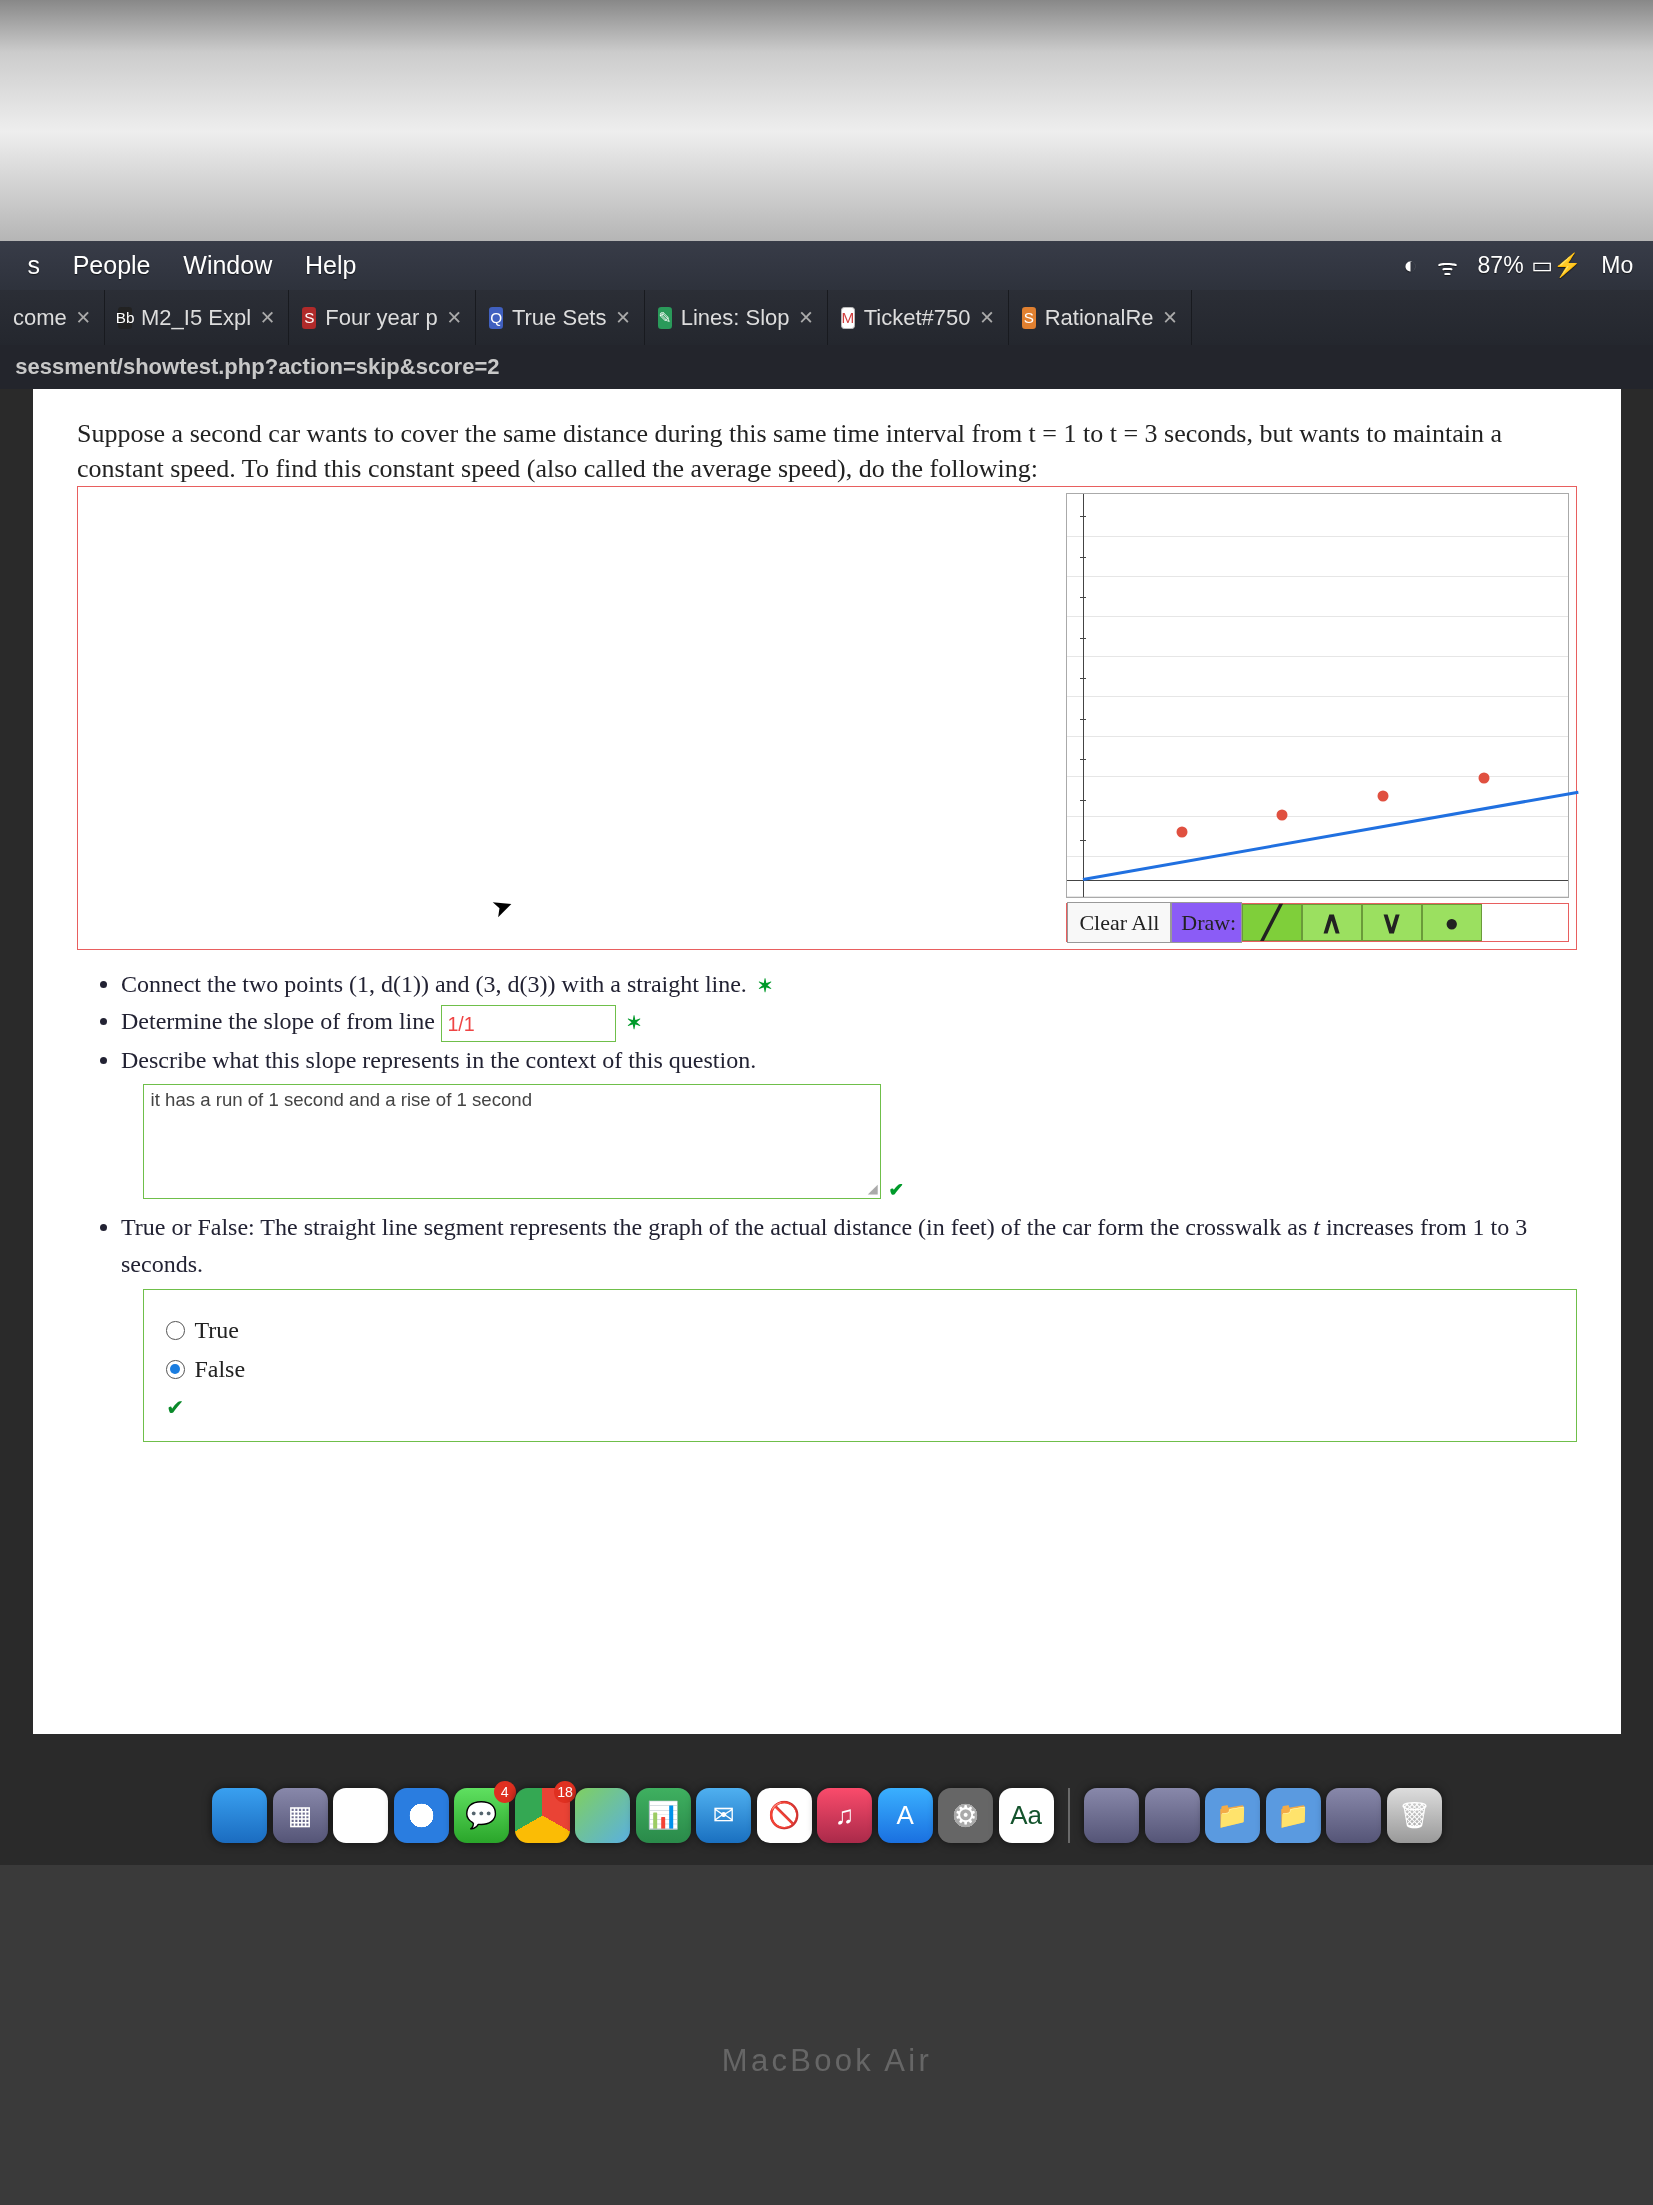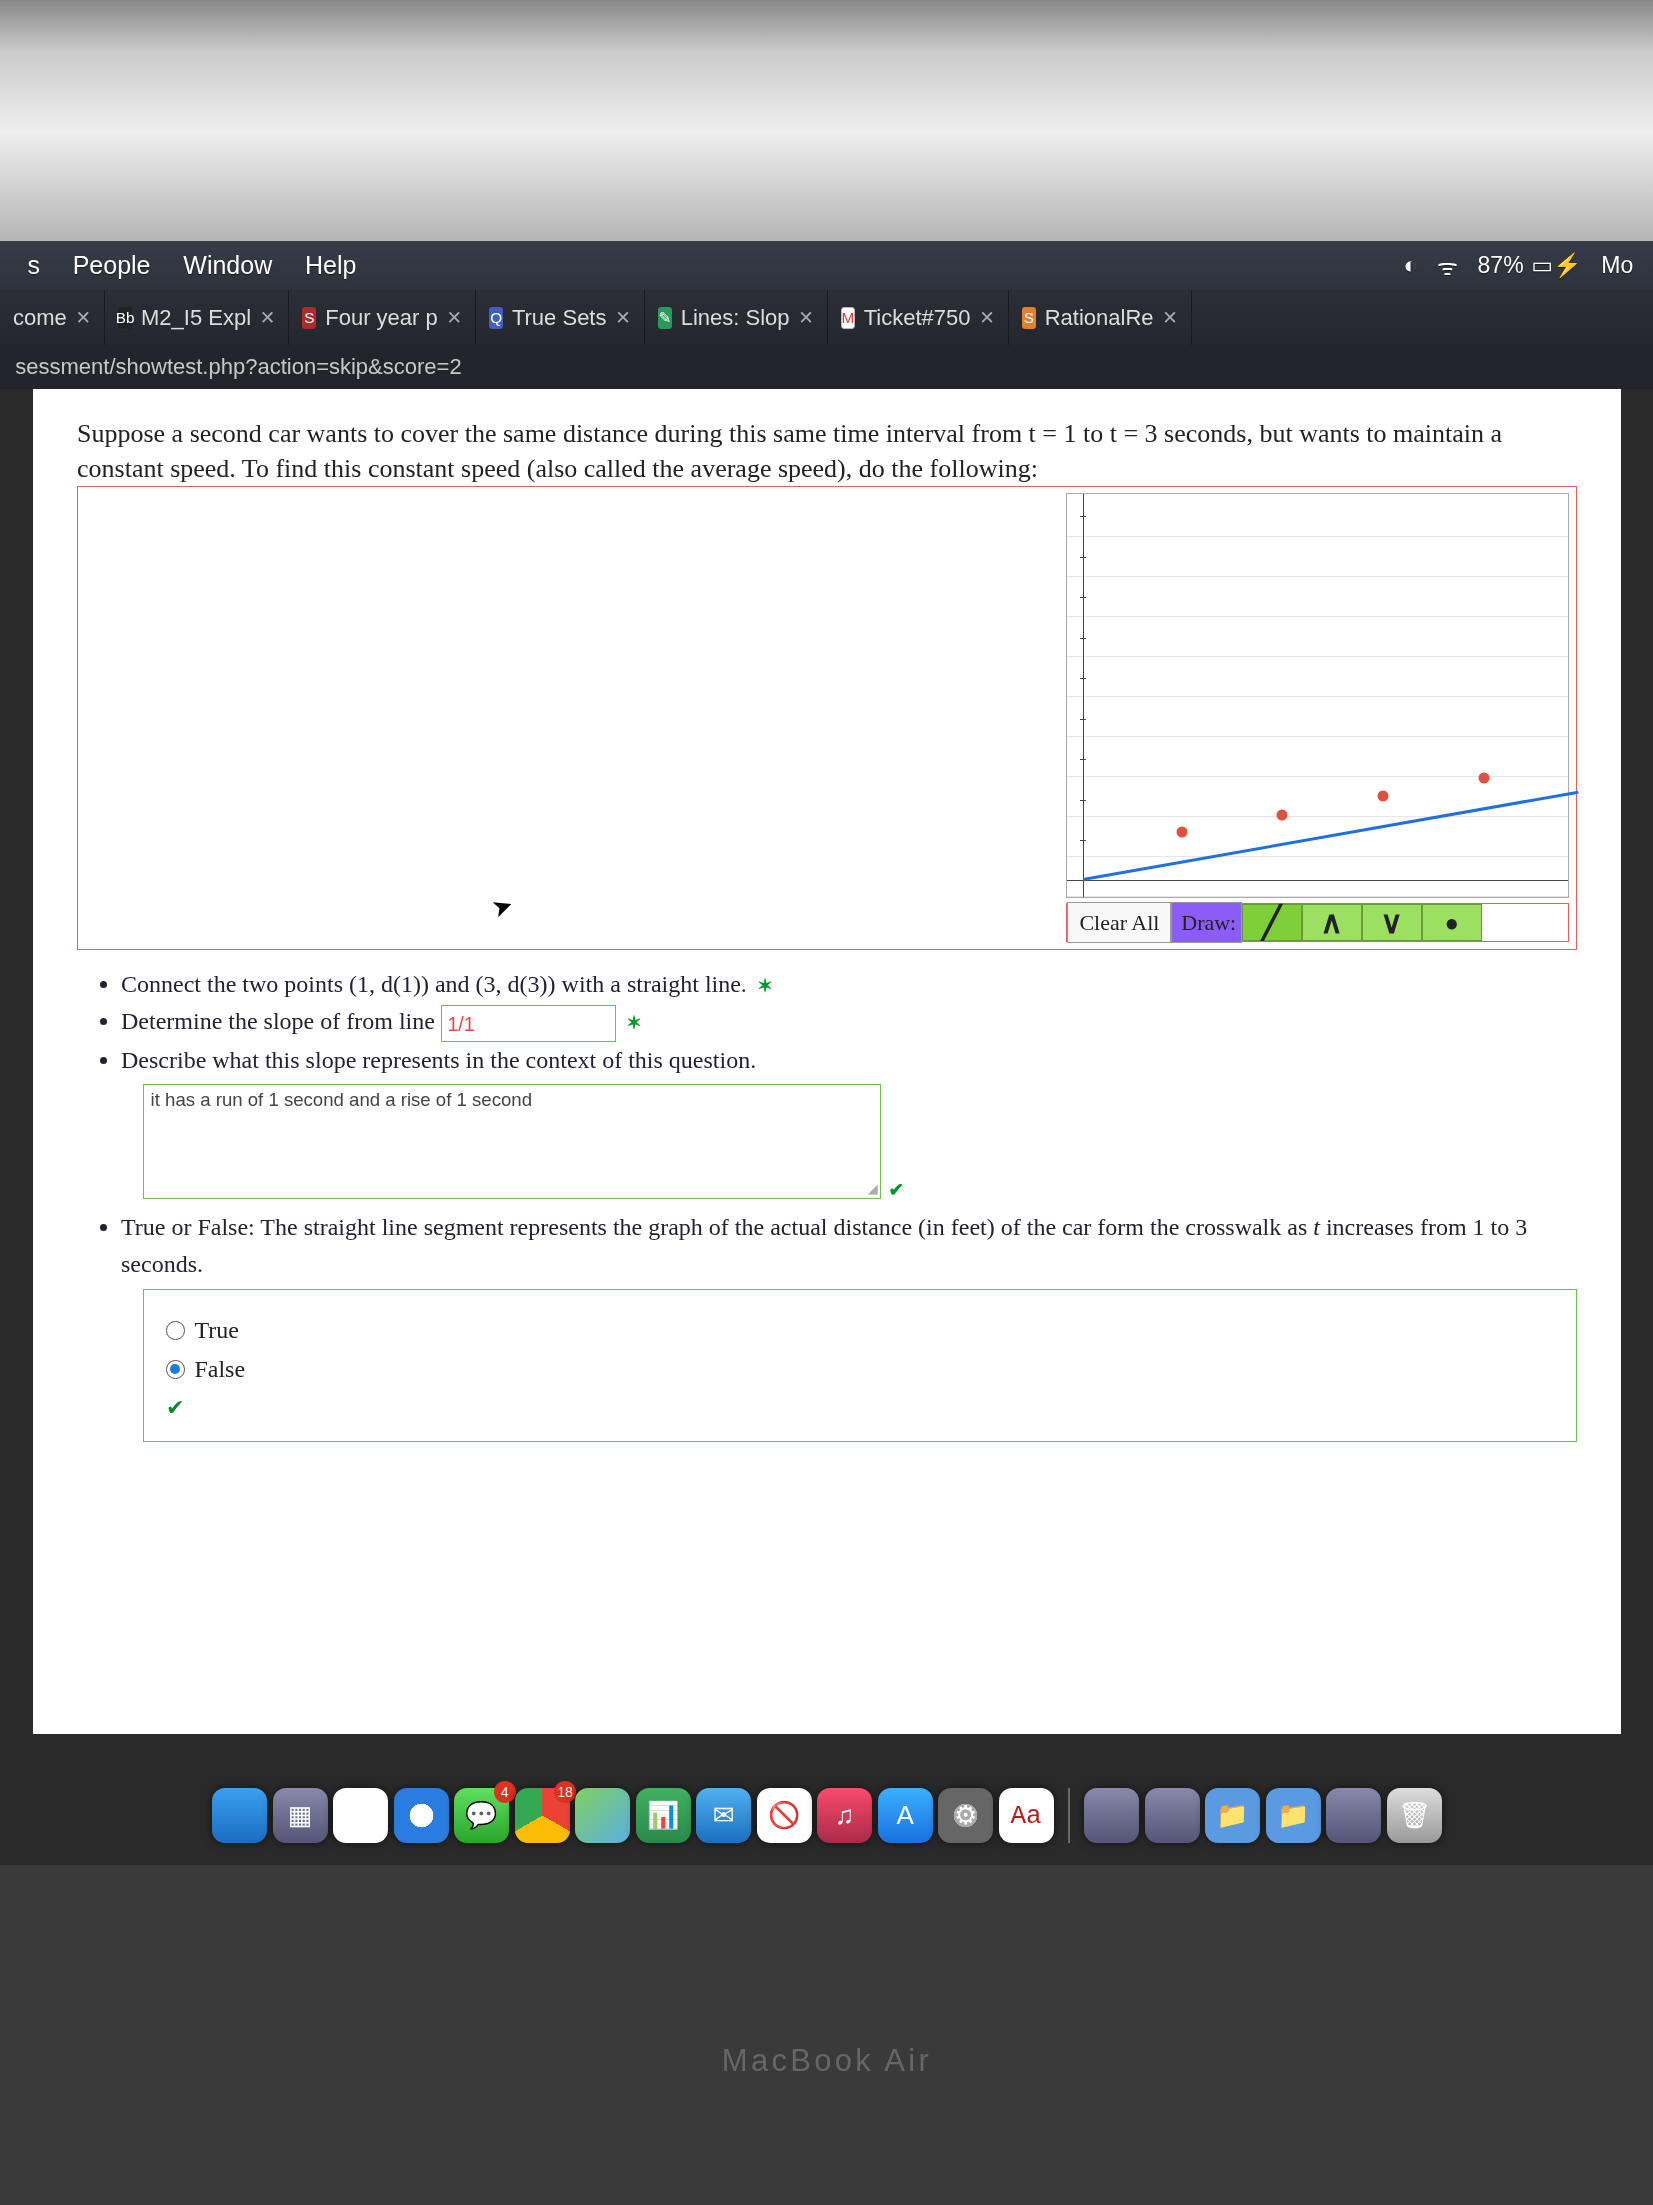--- a/index.html
+++ b/index.html
@@ -81,20 +81,21 @@
   .addrbar {
     position: absolute;
     top: 104px; left: 0;
     width: 100%;
     height: 44px;
     background: #23252c;
     color: #c8c8c8;
     font-size: 22px;
     display: flex; align-items: center;
     padding: 0 15.3px;
+    font-weight: bold;
   }
   
   .viewport {
     position: absolute;
     top: 148px; left: 33px; right: 33px; bottom: 131px;
     background: #fff;
     overflow: hidden;
   }
   .content {
     padding: 27px 44px 33px 44px;
@@ -231,21 +232,21 @@
     display:flex;align-items:center;justify-content:center;
     font-size:26px; color:#fff;
   }
   .dock .app .badge { position:absolute; top:-6.6px; right:-6.6px; background:#e03020; color:#fff; border-radius:50%; min-width:22px; height:22px; font-size:14.2px; display:flex;align-items:center;justify-content:center; padding:0 3.3px;}
   .dock .app.finder{background:linear-gradient(180deg,#39a0f0,#1b6cc0);}
   .dock .app.chrome{background:conic-gradient(#ea4335 0 120deg,#fbbc05 120deg 240deg,#34a853 240deg 360deg);}
   .dock .app.safari{background:radial-gradient(circle,#fff 30%,#2a7de0 31%);}
   .dock .app.music{background:linear-gradient(180deg,#fa4b6b,#aa2a4a);}
   .dock .app.appstore{background:linear-gradient(180deg,#3ab0ff,#1a70e0);}
   .dock .app.sys{background:radial-gradient(circle,#aaa 30%,#666 31%);}
-  .dock .app.dict{background:#fff;color:#b91c1c;font-family:Liberation Mono, monospace;}
+  .dock .app.dict{background:#fff;color:#14532d;}
   .dock .app.photos{background:#fff;}
   .dock .app.msgs{background:linear-gradient(180deg,#5fe060,#2aa52a);}
   .dock .app.maps{background:linear-gradient(135deg,#7fd060,#5ab0e0);}
   .dock .app.numbers{background:linear-gradient(180deg,#3fb060,#2a8a4a);}
   .dock .app.mail{background:linear-gradient(180deg,#4fb0f0,#1a70c0);}
   .dock .app.trash{background:linear-gradient(180deg,#ddd,#999);}
 </style>
 </head>
 <body>
 

